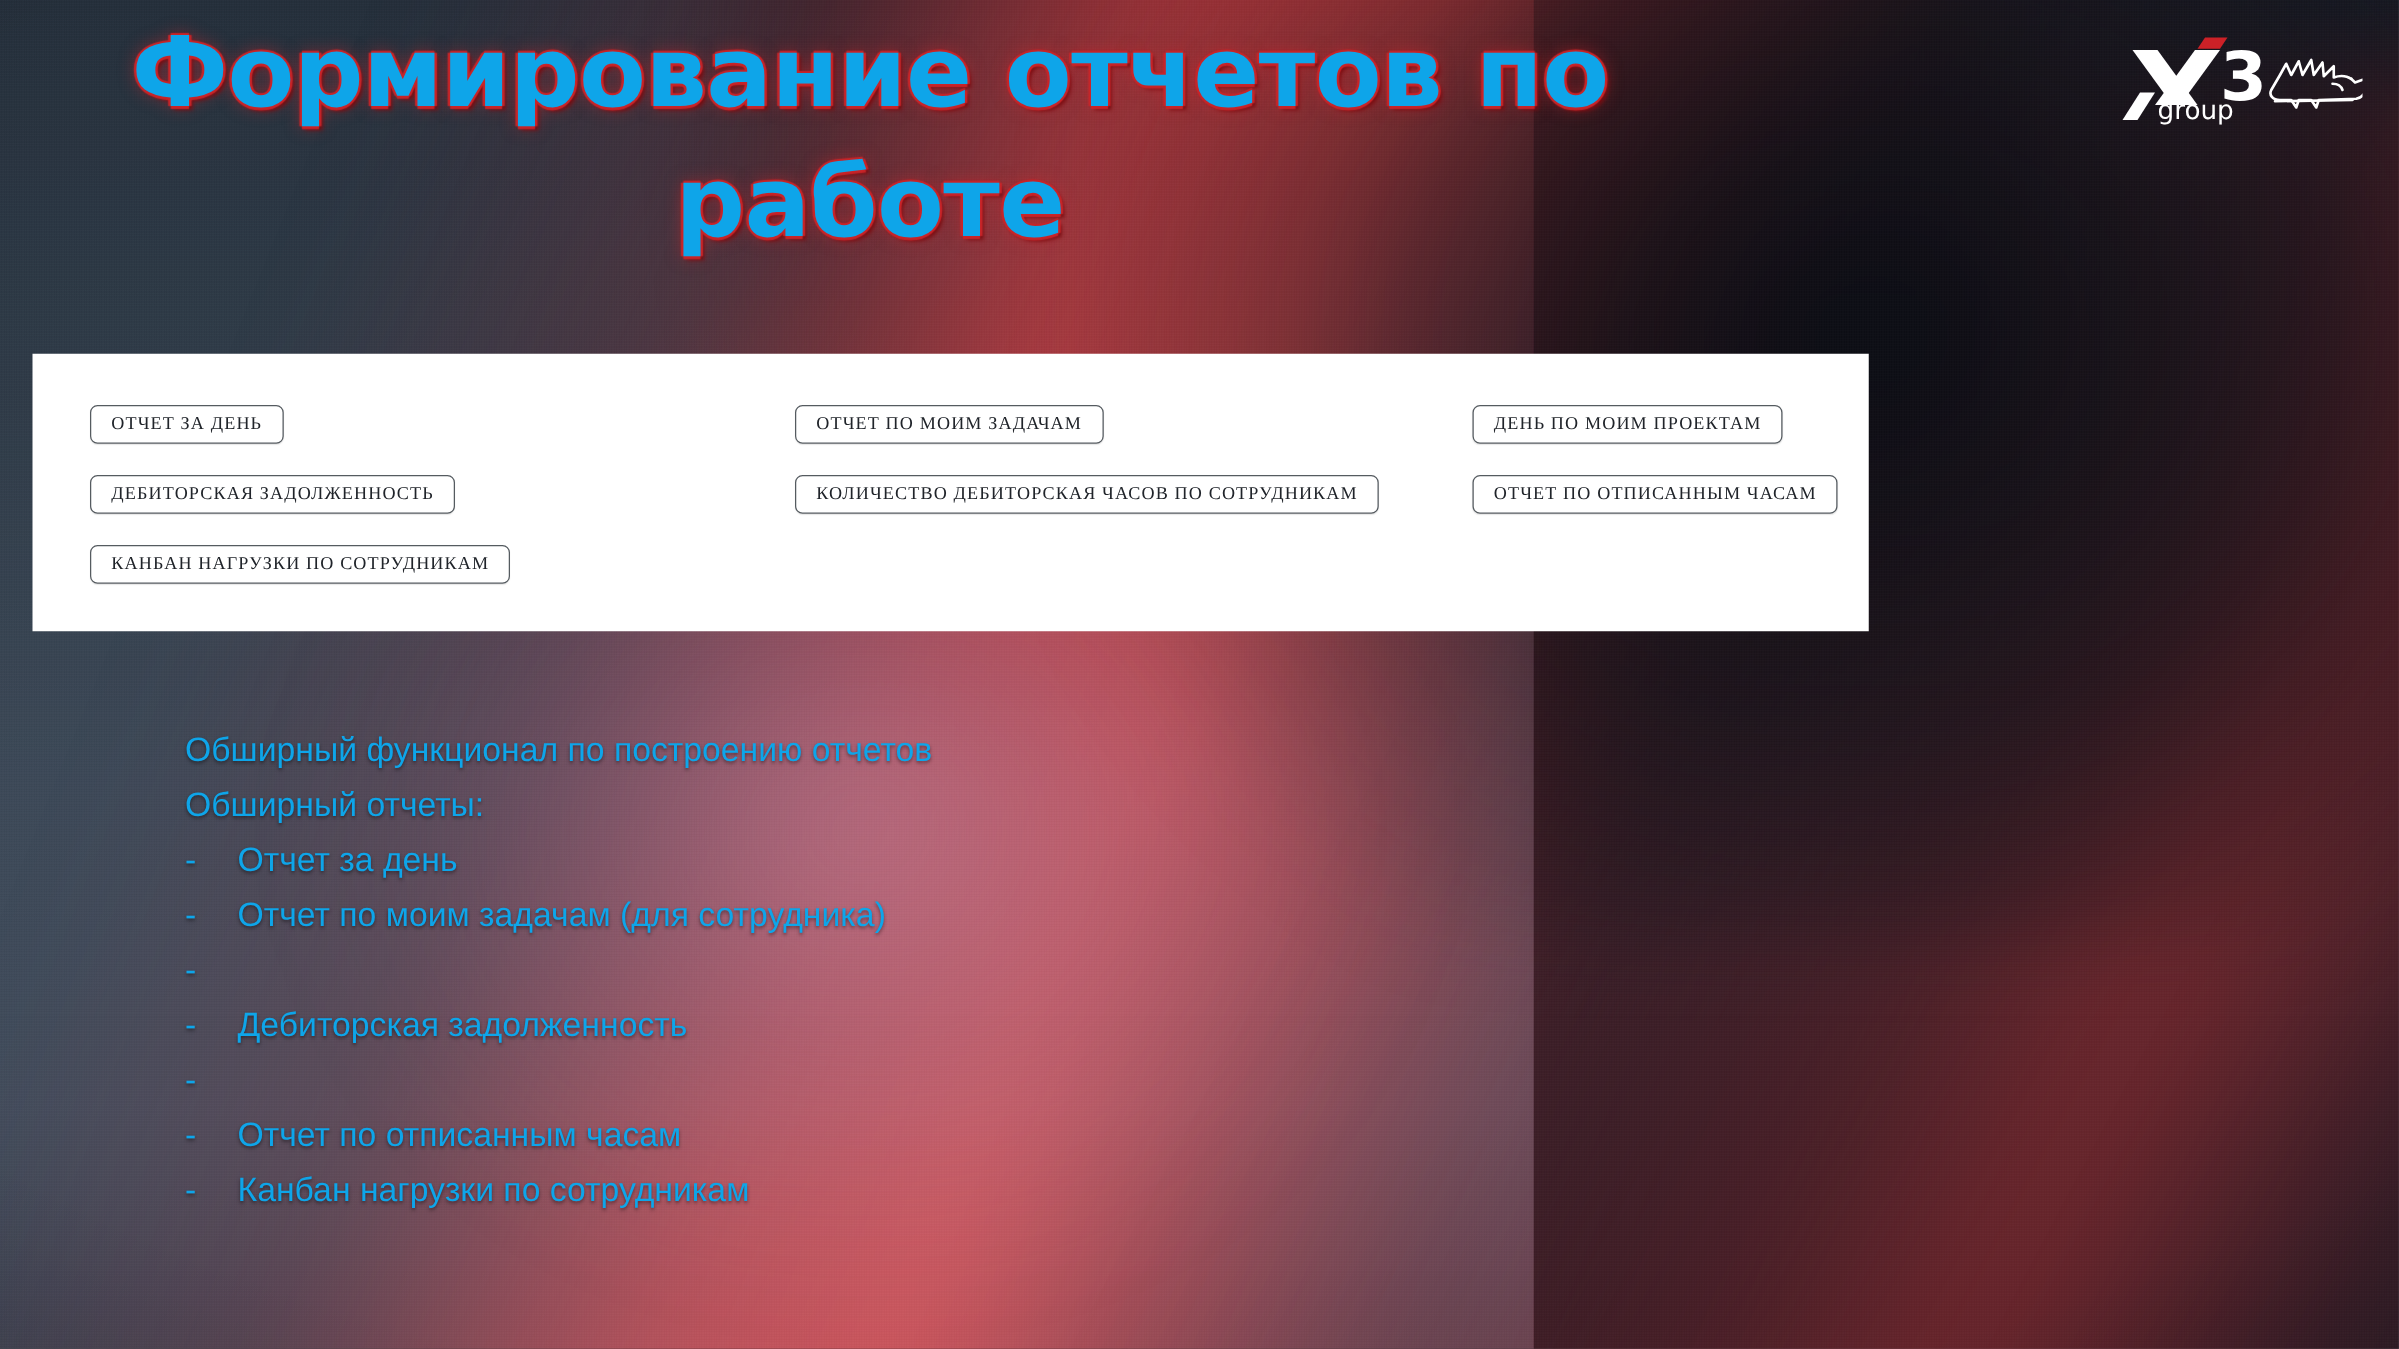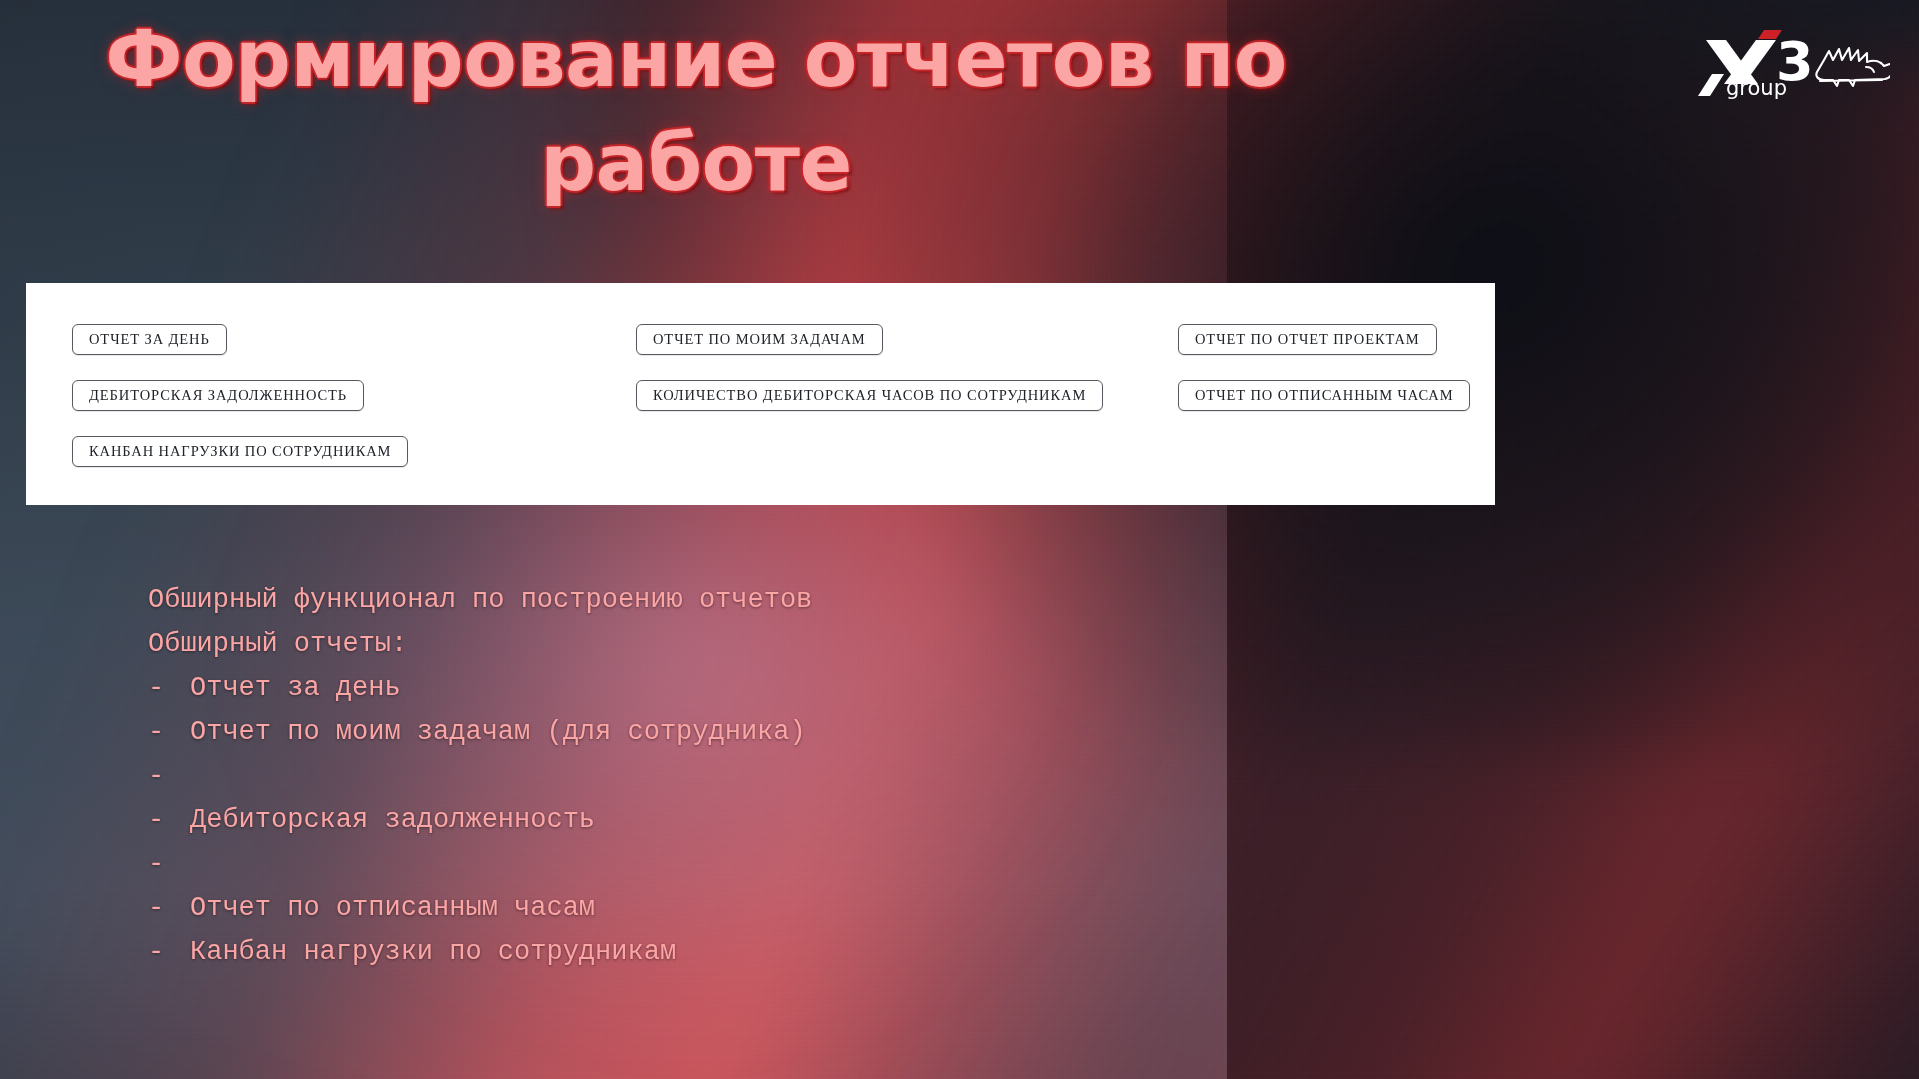--- a/index.html
+++ b/index.html
@@ -96,21 +96,21 @@
 
   
   .title{
     position:absolute; left:0; top:8px; width:1392px;
     text-align:center;
     font-family:"DejaVu Sans", sans-serif;
     font-weight:700;
     font-size:78px;
     line-height:1.33;
     letter-spacing:-0.5px;
-    color:#fca5a5;
+    color:#0ea5e9;
     text-shadow:
        0 0 2px #c9262a,
        2px 0 1px #c9262a,
       -2px 0 1px #c9262a,
        0 2px 1px #c9262a,
        0 -2px 1px #c9262a,
        3px 3px 3px rgba(120,12,16,.85),
        0 0 14px rgba(210,40,45,.55);
     white-space:pre-line;
   }
@@ -139,22 +139,22 @@
 
   
   .col-1{ left:46px;  top:41px; }
   .col-2{ left:610px; top:41px; }
   .col-3{ left:1152px;top:41px; }
   .rowgap{ height:25px; }
 
   
   .body{
     position:absolute; left:148px; top:578px; width:1700px;
-    color:#fca5a5;
-    font-family:Liberation Mono, monospace;
+    color:#0ea5e9;
+    font-family:Liberation Sans, sans-serif;
     font-size:27px;
     line-height:44px;
     text-shadow:0 1px 3px rgba(0,0,0,.45);
   }
   .body .lead{ white-space:nowrap; }
   .body ul{ list-style:none; margin-top:0; }
   .body li{ display:flex; white-space:nowrap; }
   .body li .dash{ width:42px; flex:0 0 42px; }
 </style>
 </head>
@@ -216,21 +216,21 @@
     <div><button class="rbtn">КАНБАН НАГРУЗКИ ПО СОТРУДНИКАМ</button></div>
   </div>
 
   <div class="panel-col col-2">
     <div><button class="rbtn">ОТЧЕТ ПО МОИМ ЗАДАЧАМ</button></div>
     <div class="rowgap"></div>
     <div><button class="rbtn">КОЛИЧЕСТВО ДЕБИТОРСКАЯ ЧАСОВ ПО СОТРУДНИКАМ</button></div>
   </div>
 
   <div class="panel-col col-3">
-    <div><button class="rbtn">ОТЧЕТ ПО ОТЧЕТ ПРОЕКТАМ</button></div>
+    <div><button class="rbtn">ДЕНЬ ПО МОИМ ПРОЕКТАМ</button></div>
     <div class="rowgap"></div>
     <div><button class="rbtn">ОТЧЕТ ПО ОТПИСАННЫМ ЧАСАМ</button></div>
   </div>
 
 </div>
 
 <div class="body">
   <div class="lead">Обширный функционал по построению отчетов</div>
   <div class="lead">Обширный отчеты:</div>
   <ul>

